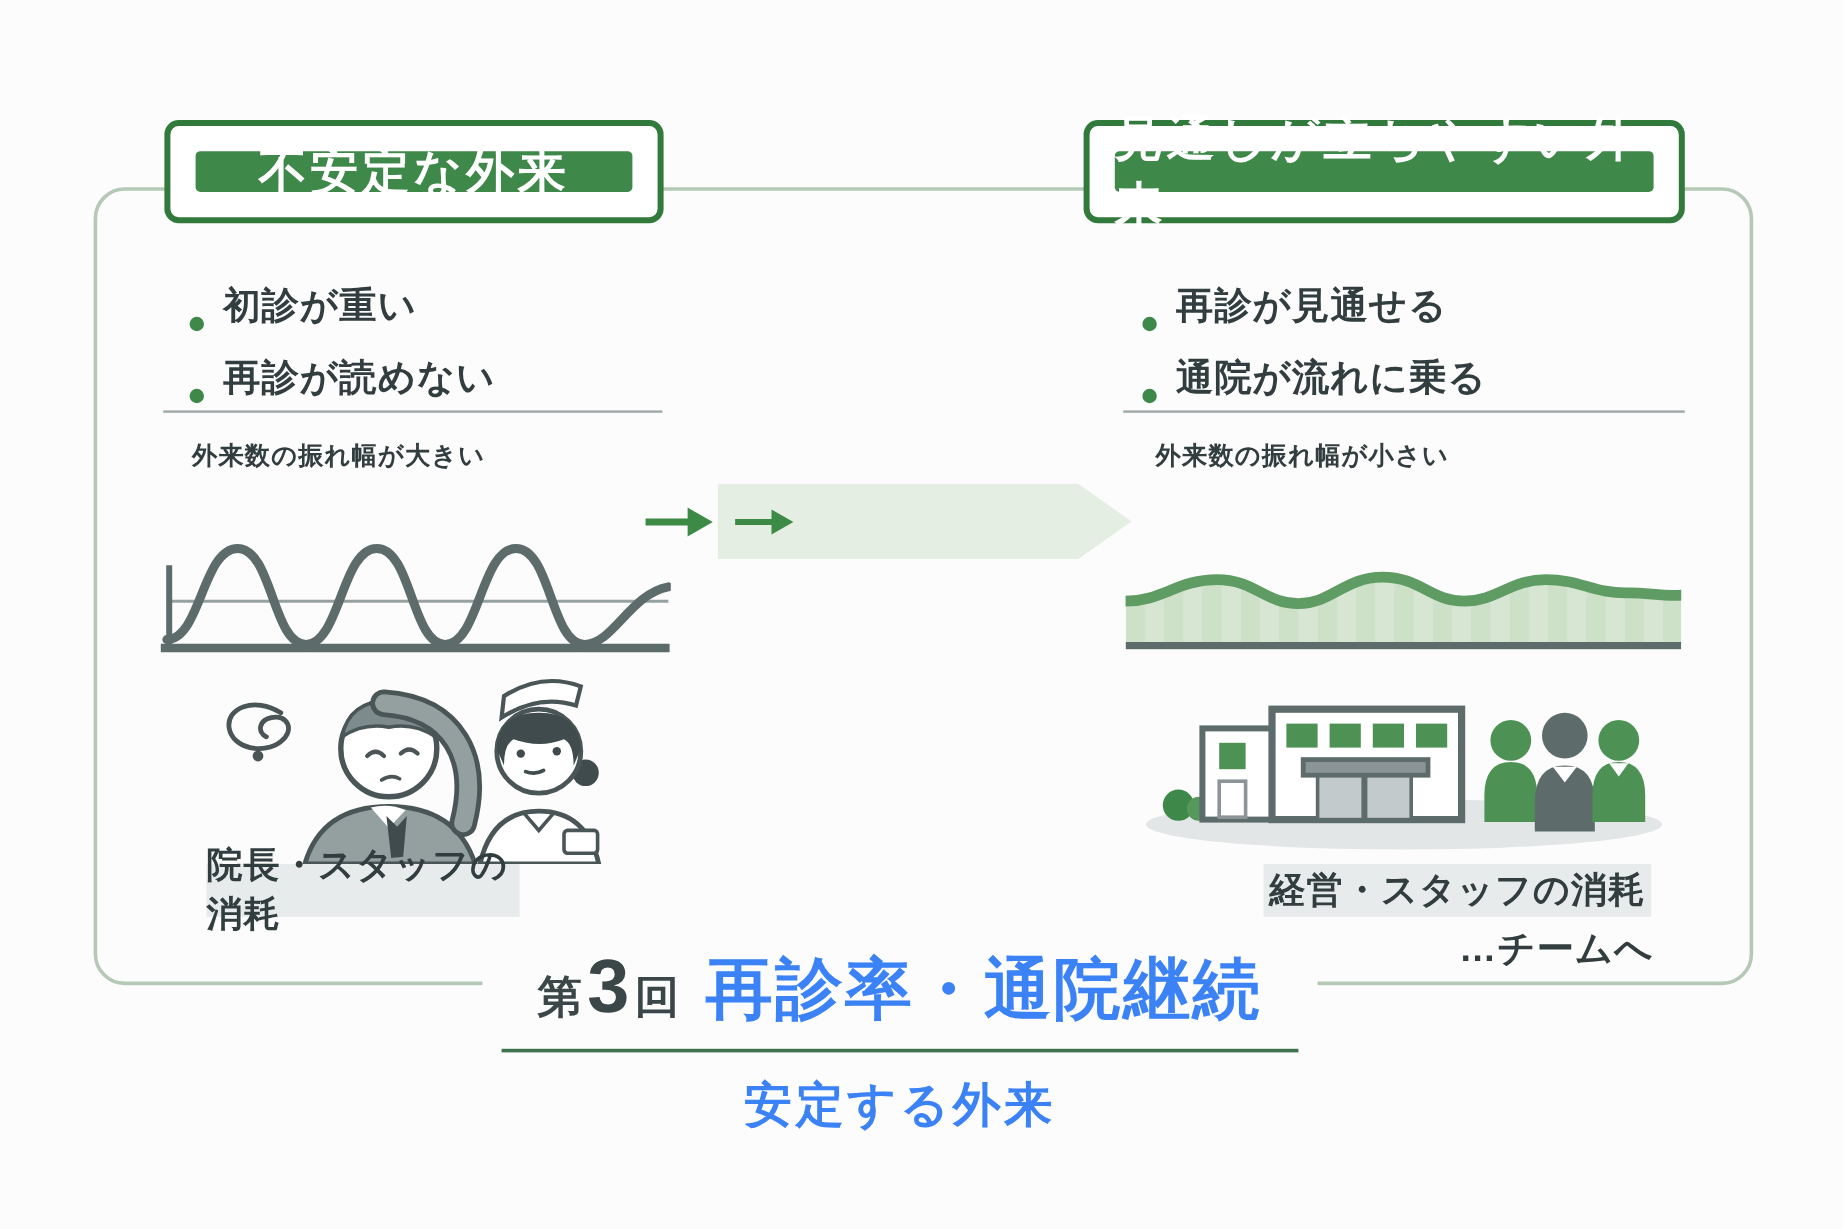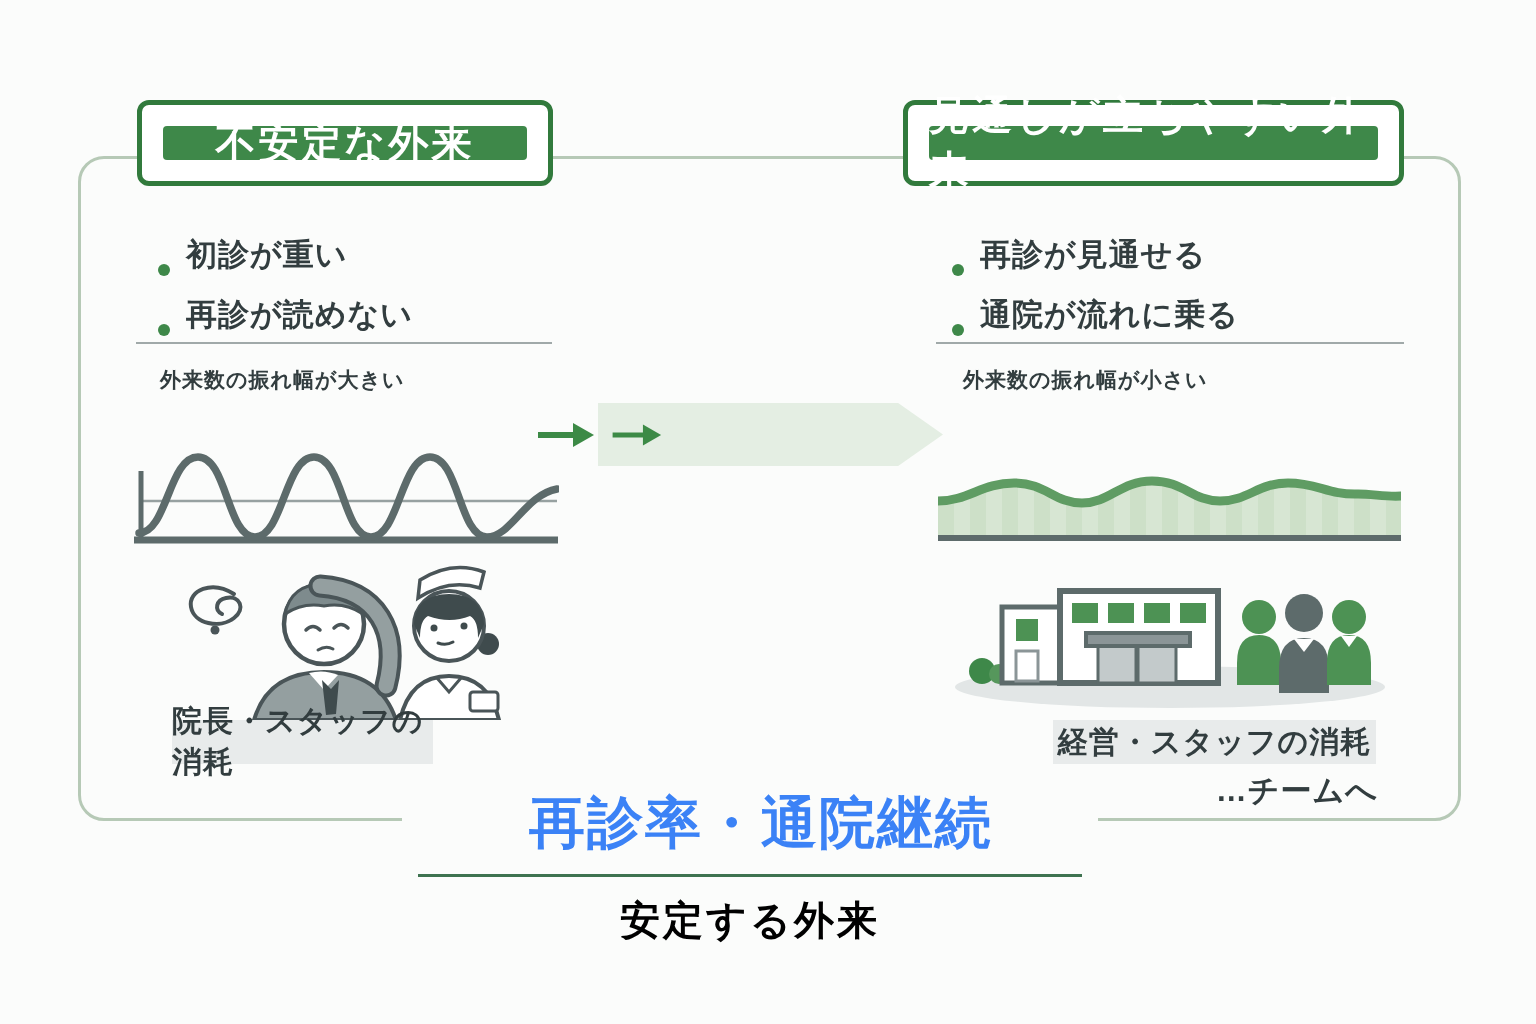--- a/index.html
+++ b/index.html
@@ -85,21 +85,21 @@
   }
   .series { color:#3a4647; font-weight:700; }
   .series .small { font-size:37px; }
   .series .big   { font-size:63px; }
   .footer .main-title {
     color:#3b82f6; font-size:56px; font-weight:800;
     letter-spacing:2px; margin-left:22px;
   }
   .footer .underline { width:664px; height:3px; background:#3e7350; margin:4px auto 0; }
   .footer .subtitle {
-    margin-top:16px; color:#000000; font-size:40px; font-weight:700; letter-spacing:3px;font-family:Liberation Mono, monospace;
+    margin-top:16px; color:#3b82f6; font-size:40px; font-weight:700; letter-spacing:3px;font-family:Liberation Mono, monospace;
   }
   svg { display:block; }
 </style>
 </head>
 <body>
 
 <div class="abs frame"></div>
 
 <div class="abs title-box left">
   <div class="inner">不安定な外来</div>
@@ -243,17 +243,22 @@
       <path d="M389 63 l8 11 l8 -11 z" fill="#ffffff"></path>
     </g>
   </svg>
 </div>
 
 <div class="abs chip right">経営・スタッフの消耗</div>
 <div class="abs team-note">…チームへ</div>
 
 <div class="abs footer">
   <div class="row1">
+    <span class="series">
+      <span class="small">第</span>
+      <span class="big">3</span>
+      <span class="small">回</span>
+    </span>
     <span class="main-title">再診率・通院継続</span>
   </div>
   <div class="underline"></div>
   <div class="subtitle">安定する外来</div>
 </div>
 
 </body></html>

